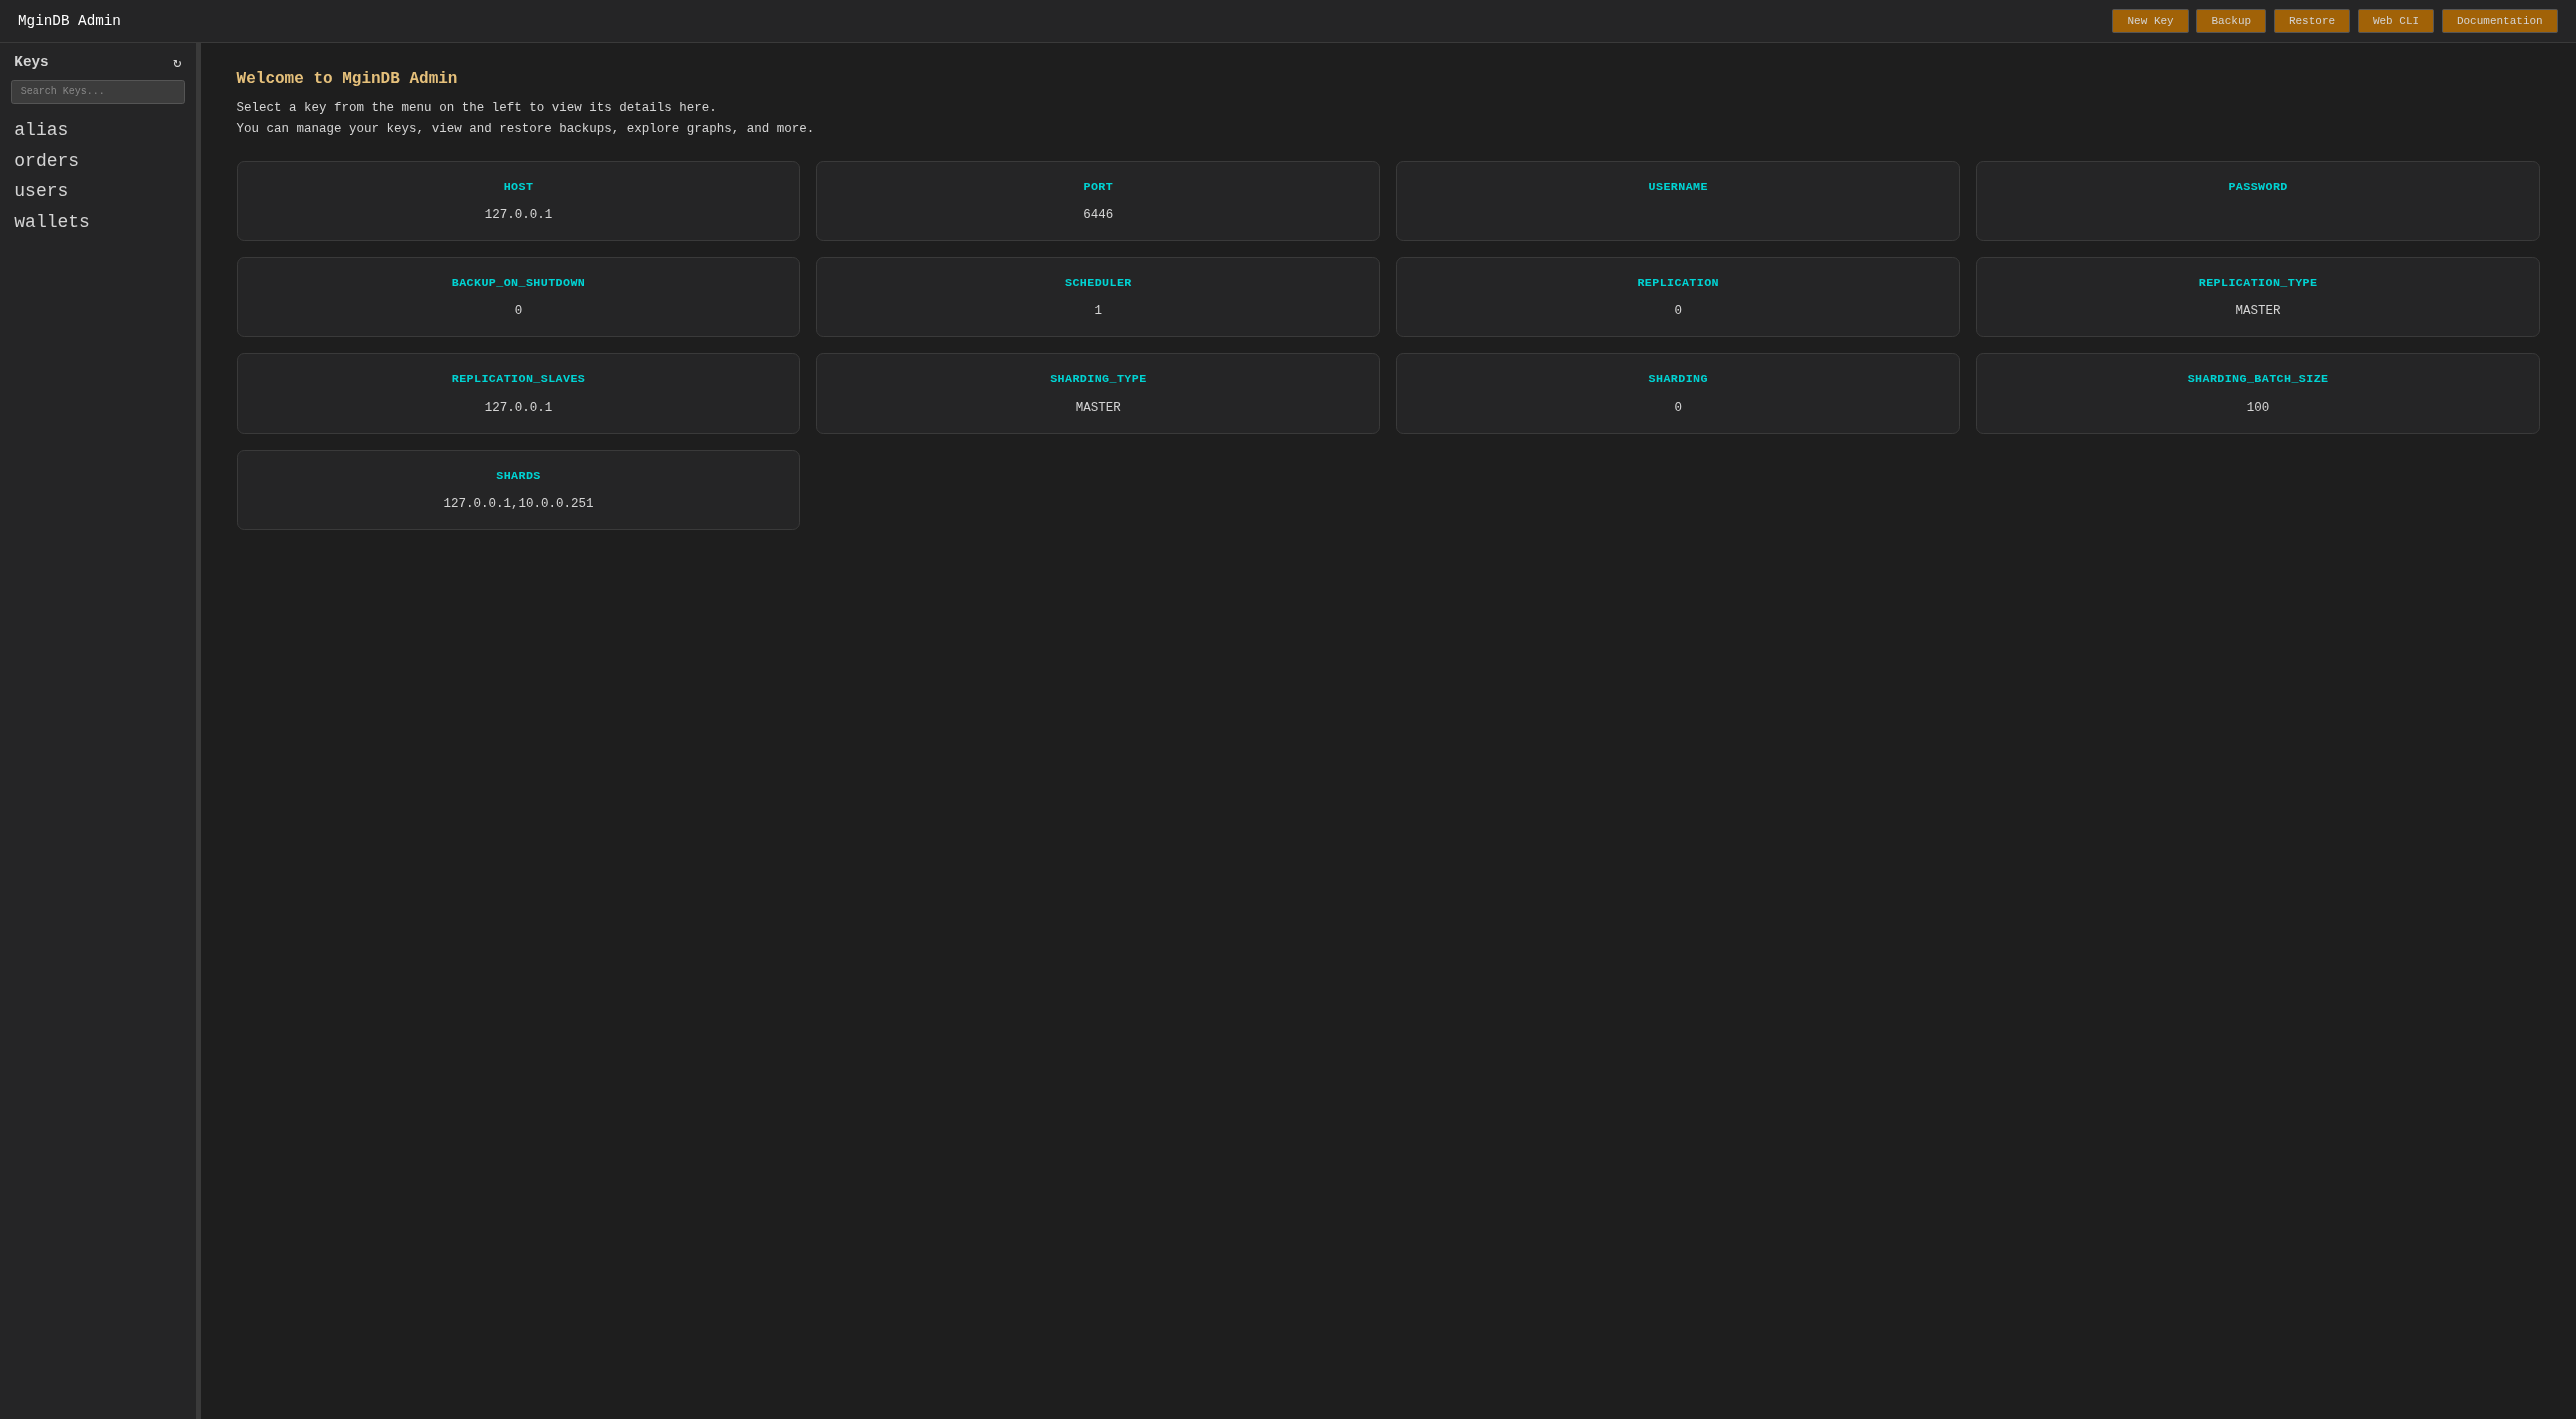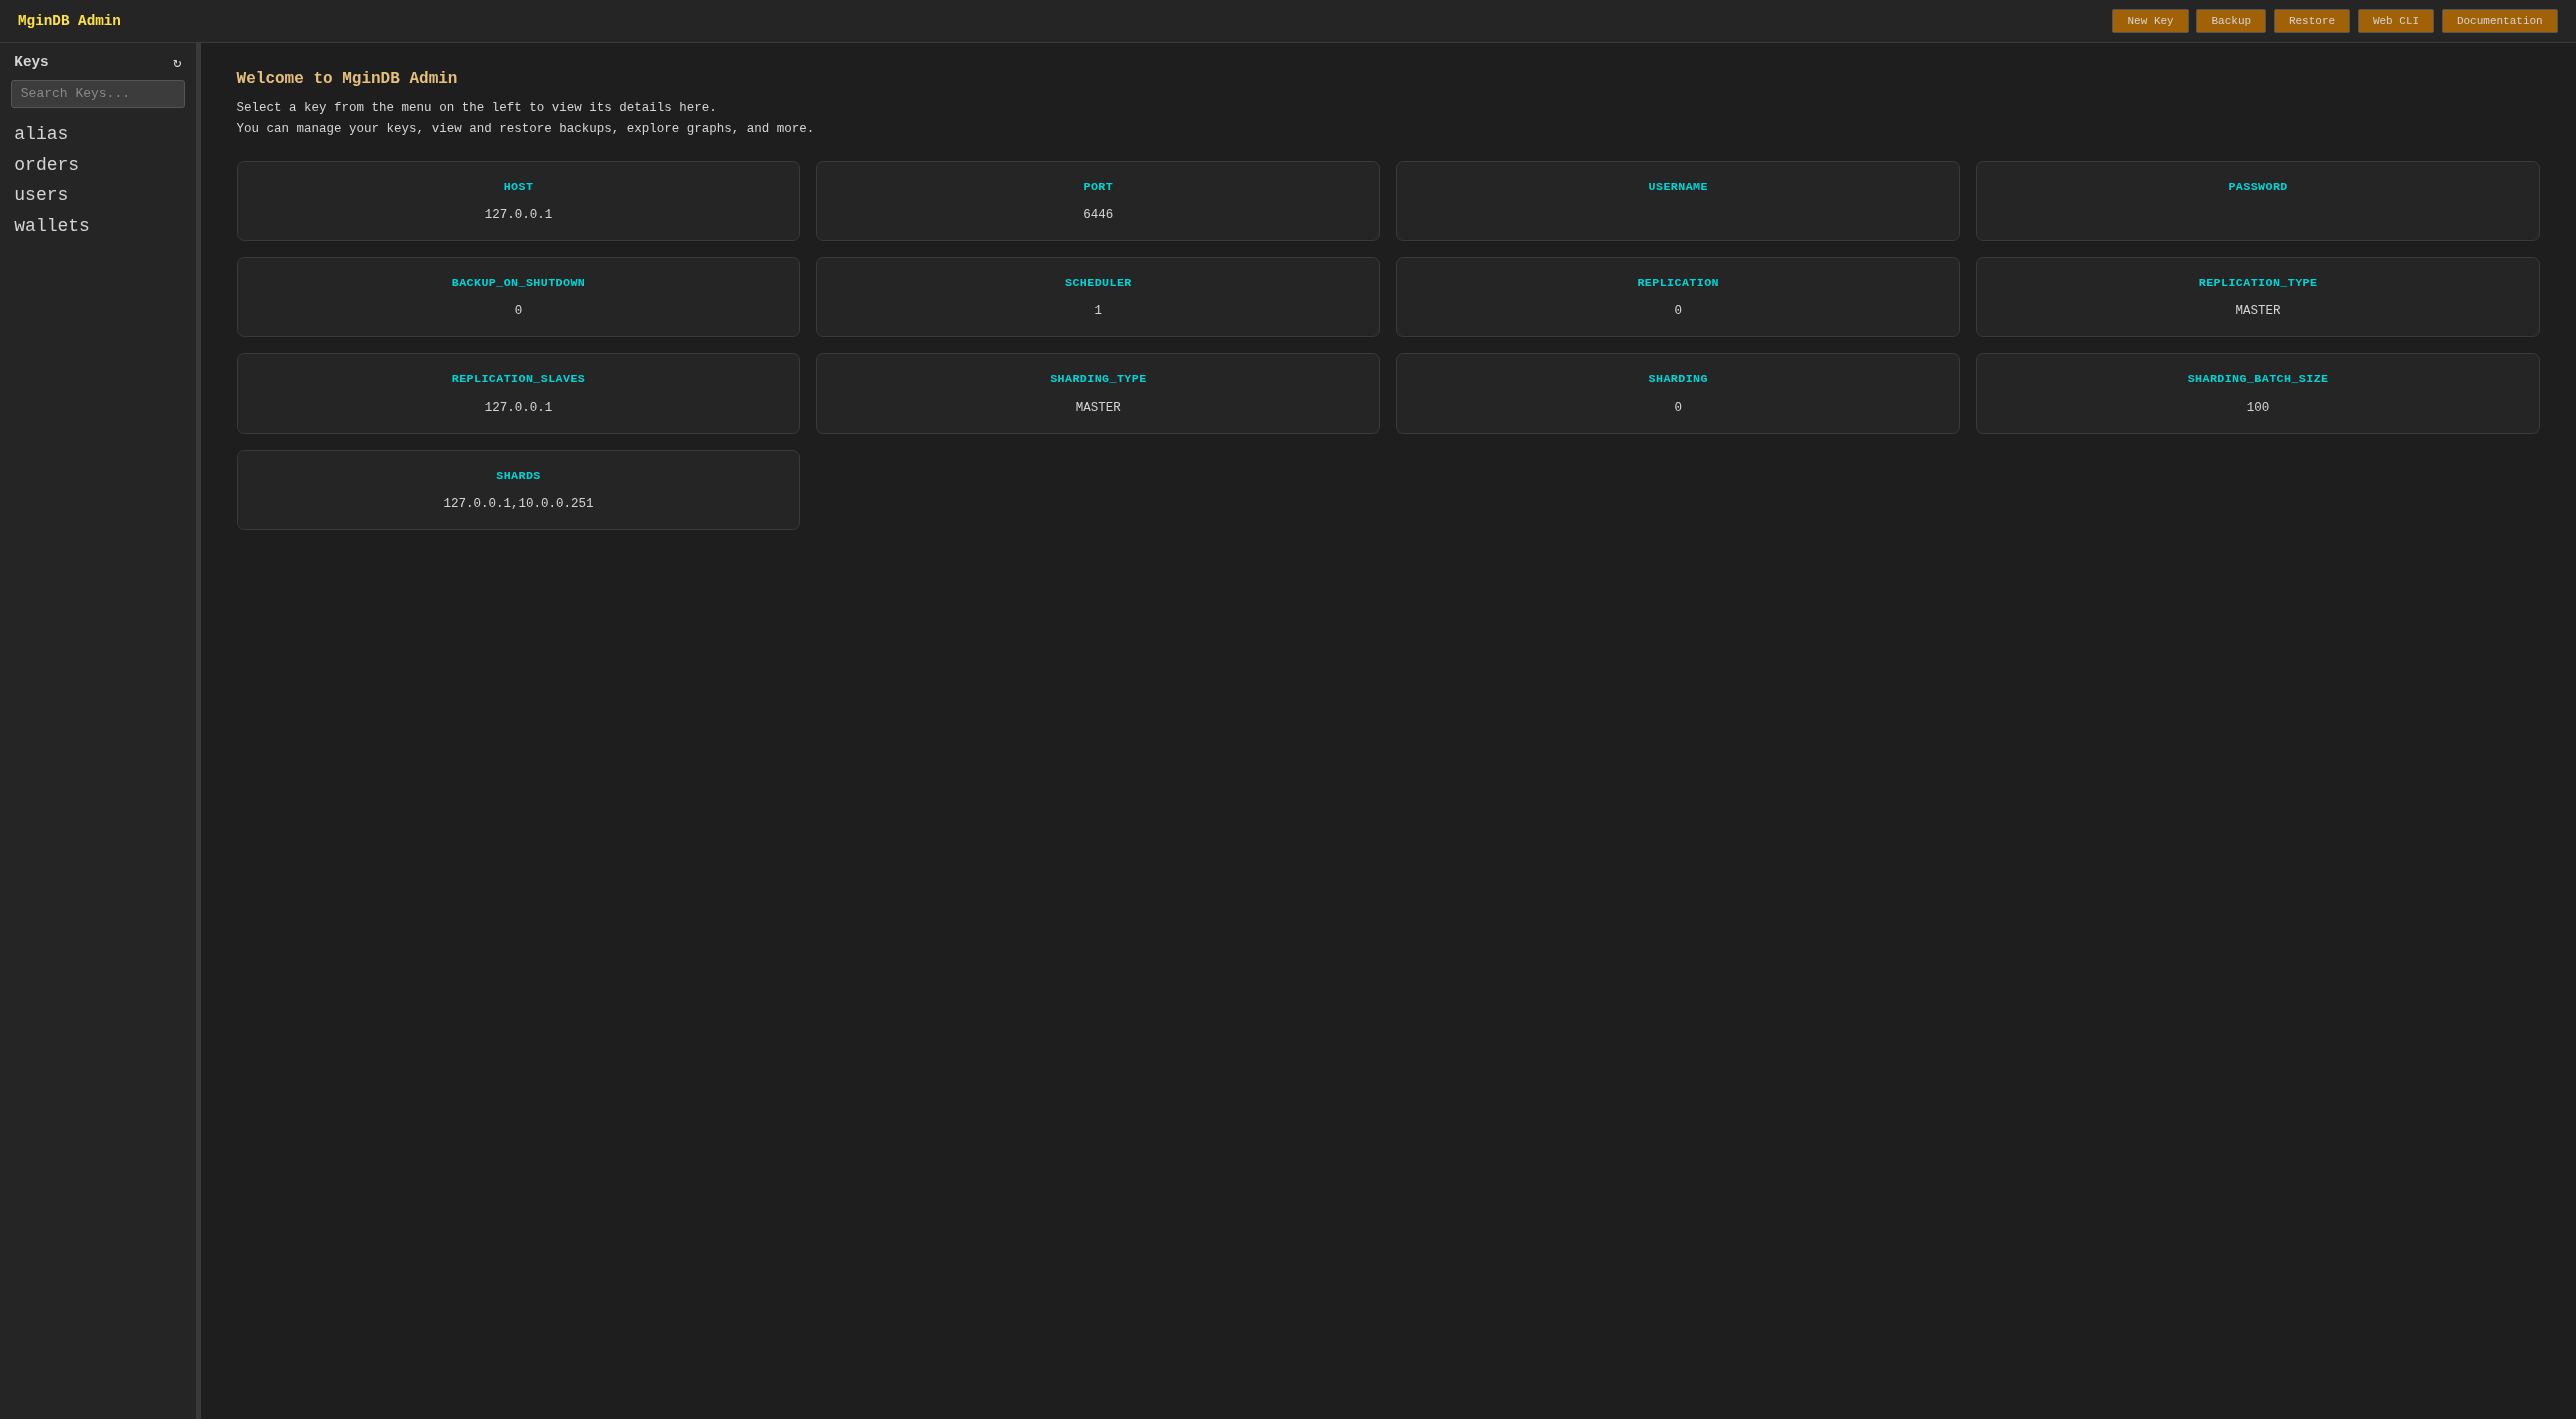--- a/index.html
+++ b/index.html
@@ -22,23 +22,23 @@
       background-color: #252526;
       display: flex;
       align-items: center;
       justify-content: space-between;
       padding: 0 18px;
       height: 43px;
       border-bottom: 0.9px solid #3a3a3a;
     }
 
     #app-title {
-      color: #fde047;
-      font-size: 14.3px;
-      font-weight: bold;
+      color: #ffffff;
+      font-size: 14.3px;
+      font-weight: normal;
     }
 
     #header-buttons {
       display: flex;
       gap: 7.2px;
     }
 
     .header-btn {
       background-color: #a16207;
       color: #d4d4d4;
@@ -87,21 +87,21 @@
       user-select: none;
     }
 
     #search-keys-input {
       margin: 0 10.8px 10.8px 10.8px;
       background-color: #3c3c3c;
       border: 0.9px solid #555;
       color: #d4d4d4;
       padding: 5.4px 9px;
       font-family: 'Courier New', Courier, monospace;
-      font-size: 13px;
+      font-size: 10px;
       border-radius: 2.7px;
       width: calc(100% - 21.5px);
       outline: none;
     }
 
     #search-keys-input::placeholder {
       color: #888;
     }
 
     .sidebar-item {

